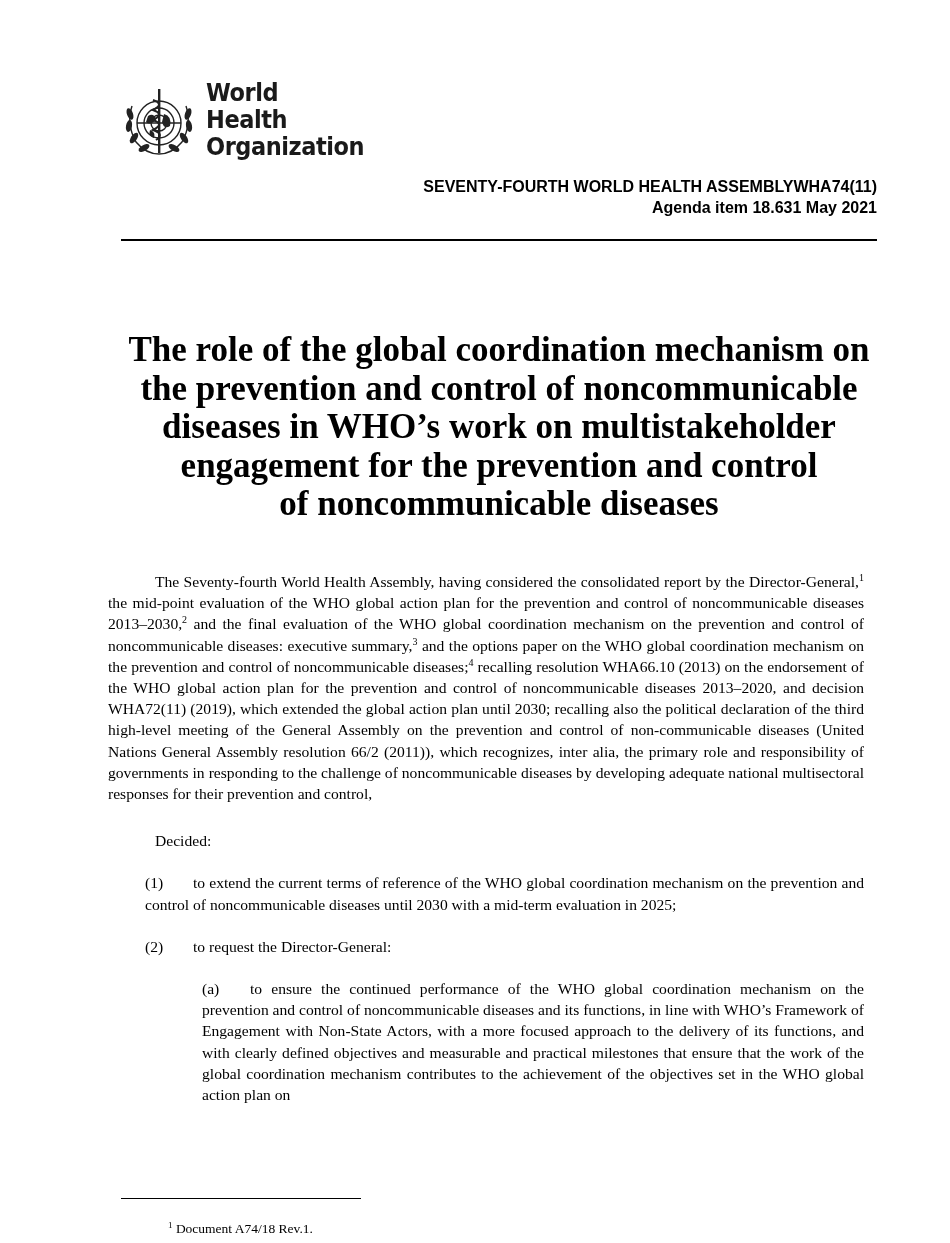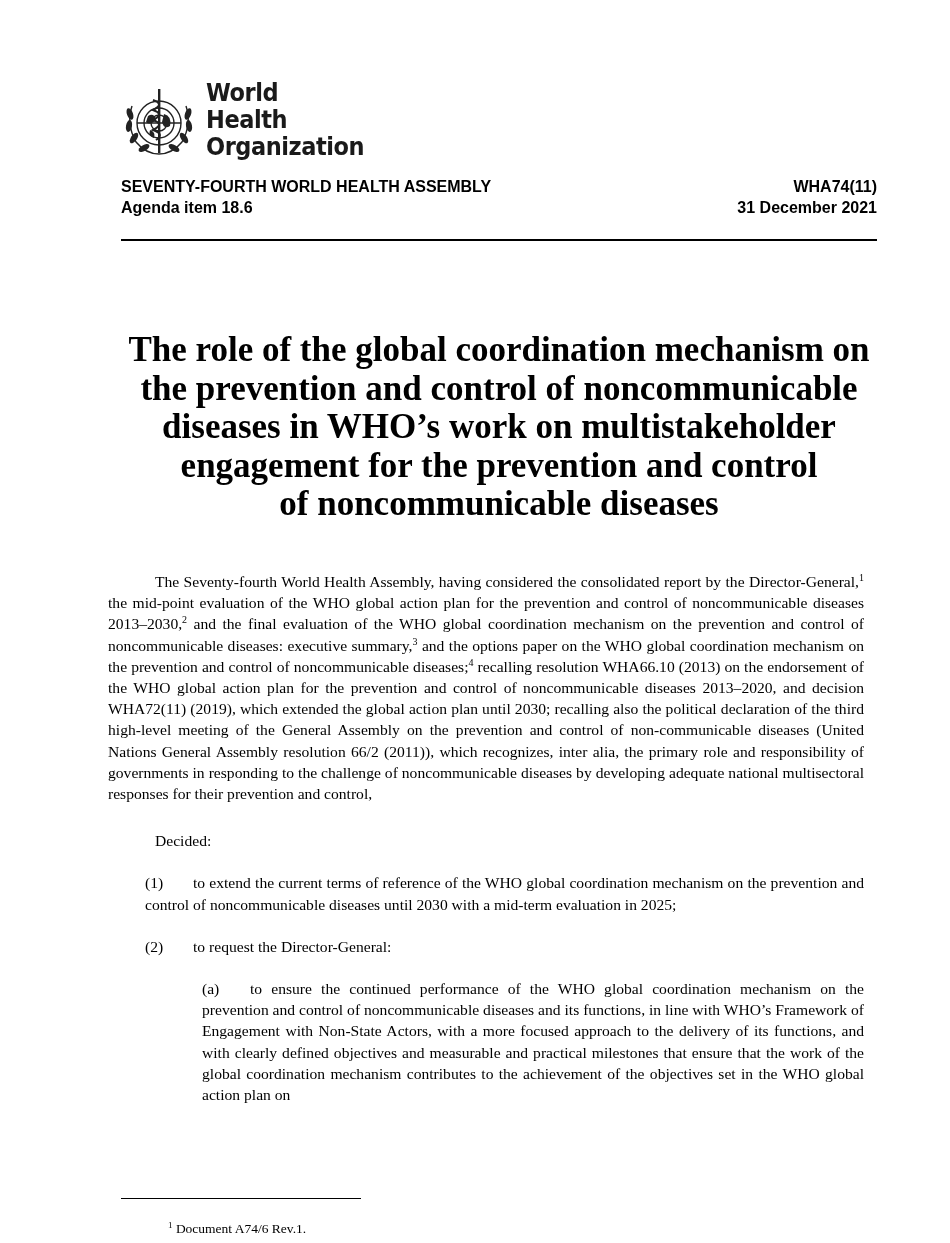--- a/index.html
+++ b/index.html
@@ -5,21 +5,21 @@
   html, body { margin: 0; padding: 0; background: #ffffff; }
   body { width: 950px; height: 1243px; position: relative; overflow: hidden; color: #000; }
   .page { position: absolute; left: 0; top: 0; width: 950px; height: 1243px; }
 
   .logo { position: absolute; left: 120px; top: 86px; width: 240px; height: 74px; display: flex; align-items: flex-end; }
   .emblem { width: 78px; height: 74px; flex: none; }
   .logo-text { margin-left: 8px; font-family: "DejaVu Sans", sans-serif; font-weight: bold; font-size: 25px; line-height: 27px; color: #1a1a1a; letter-spacing: -0.5px; transform: scaleX(0.9); transform-origin: left center; }
   .logo-text span { display: block; }
 
   .hdr { position: absolute; left: 121px; top: 176px; width: 756px; font-family: "Liberation Sans", sans-serif; font-weight: bold; font-size: 16px; line-height: 21px; }
-  .hdr .row { display: flex; justify-content: space-between; }
+  .hdr .row { display: flex; justify-content: flex-end; }
   .hdr-rule { position: absolute; left: 121px; top: 239px; width: 756px; height: 0; border-top: 2px solid #000; }
 
   .title { position: absolute; left: 121px; top: 331px; width: 756px; text-align: center; font-family: "Liberation Serif", serif; font-weight: bold; font-size: 35px; line-height: 38.5px; }
   .title span { display: block; white-space: nowrap; }
 
   .body { position: absolute; left: 108px; top: 571px; width: 756px; font-family: "Liberation Serif", serif; font-size: 15.6px; line-height: 21.2px; text-align: justify; }
   .para { margin: 0; }
   .para.indent { text-indent: 47px; }
   sup { font-size: 10px; line-height: 0; vertical-align: 6px; }
   .decided { margin: 26px 0 0 47px; }
@@ -69,21 +69,21 @@
     </div>
   </div>
 
   <div class="hdr">
     <div class="row">
       <span>SEVENTY-FOURTH WORLD HEALTH ASSEMBLY</span>
       <span>WHA74(11)</span>
     </div>
     <div class="row">
       <span>Agenda item 18.6</span>
-      <span>31 December 2021</span>
+      <span>31 May 2021</span>
     </div>
   </div>
   <div class="hdr-rule"></div>
 
   <div class="title">
     <span>The role of the global coordination mechanism on</span>
     <span>the prevention and control of noncommunicable</span>
     <span>diseases in WHO’s work on multistakeholder</span>
     <span>engagement for the prevention and control</span>
     <span>of noncommunicable diseases</span>
@@ -95,15 +95,15 @@
     <p class="para decided">Decided:</p>
 
     <p class="para item"><span class="num">(1)</span><span>to extend the current terms of reference of the WHO global coordination mechanism on the prevention and control of noncommunicable diseases until 2030 with a mid-term evaluation in 2025;</span></p>
 
     <p class="para item"><span class="num">(2)</span><span>to request the Director-General:</span></p>
 
     <p class="para subitem"><span class="num">(a)</span><span>to ensure the continued performance of the WHO global coordination mechanism on the prevention and control of noncommunicable diseases and its functions, in line with WHO’s Framework of Engagement with Non-State Actors, with a more focused approach to the delivery of its functions, and with clearly defined objectives and measurable and practical milestones that ensure that the work of the global coordination mechanism contributes to the achievement of the objectives set in the WHO global action plan on</span></p>
   </div>
 
   <div class="fn-rule"></div>
-  <div class="footnote"><sup>1</sup><span> Document A74/6 Rev.1.</span></div>
+  <div class="footnote"><sup>1</sup><span> Document A74/18 Rev.1.</span></div>
 
 </div>
 
 </body></html>

